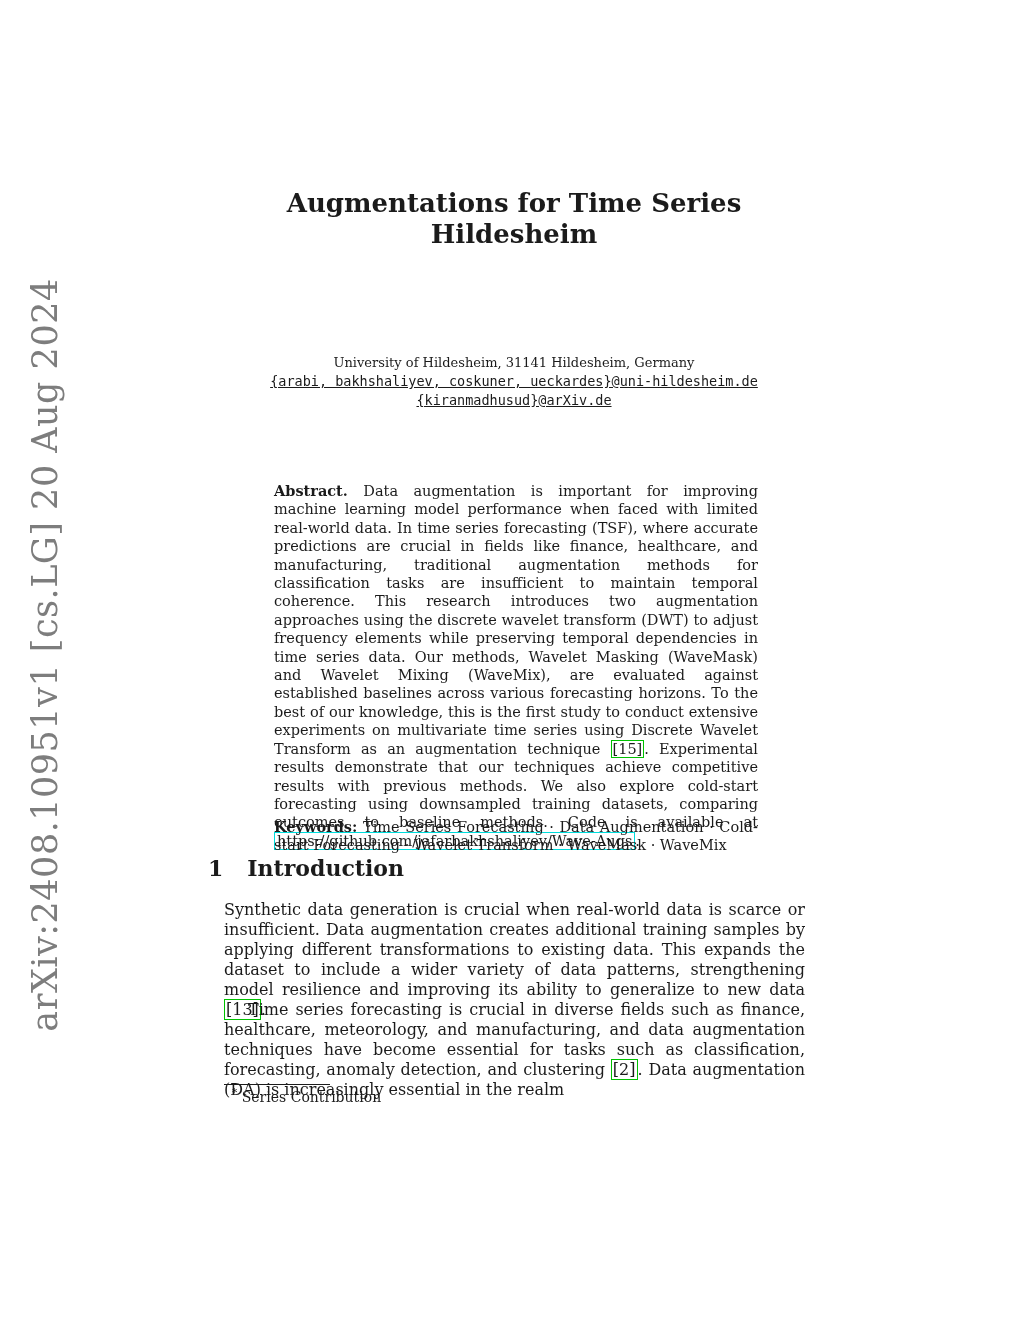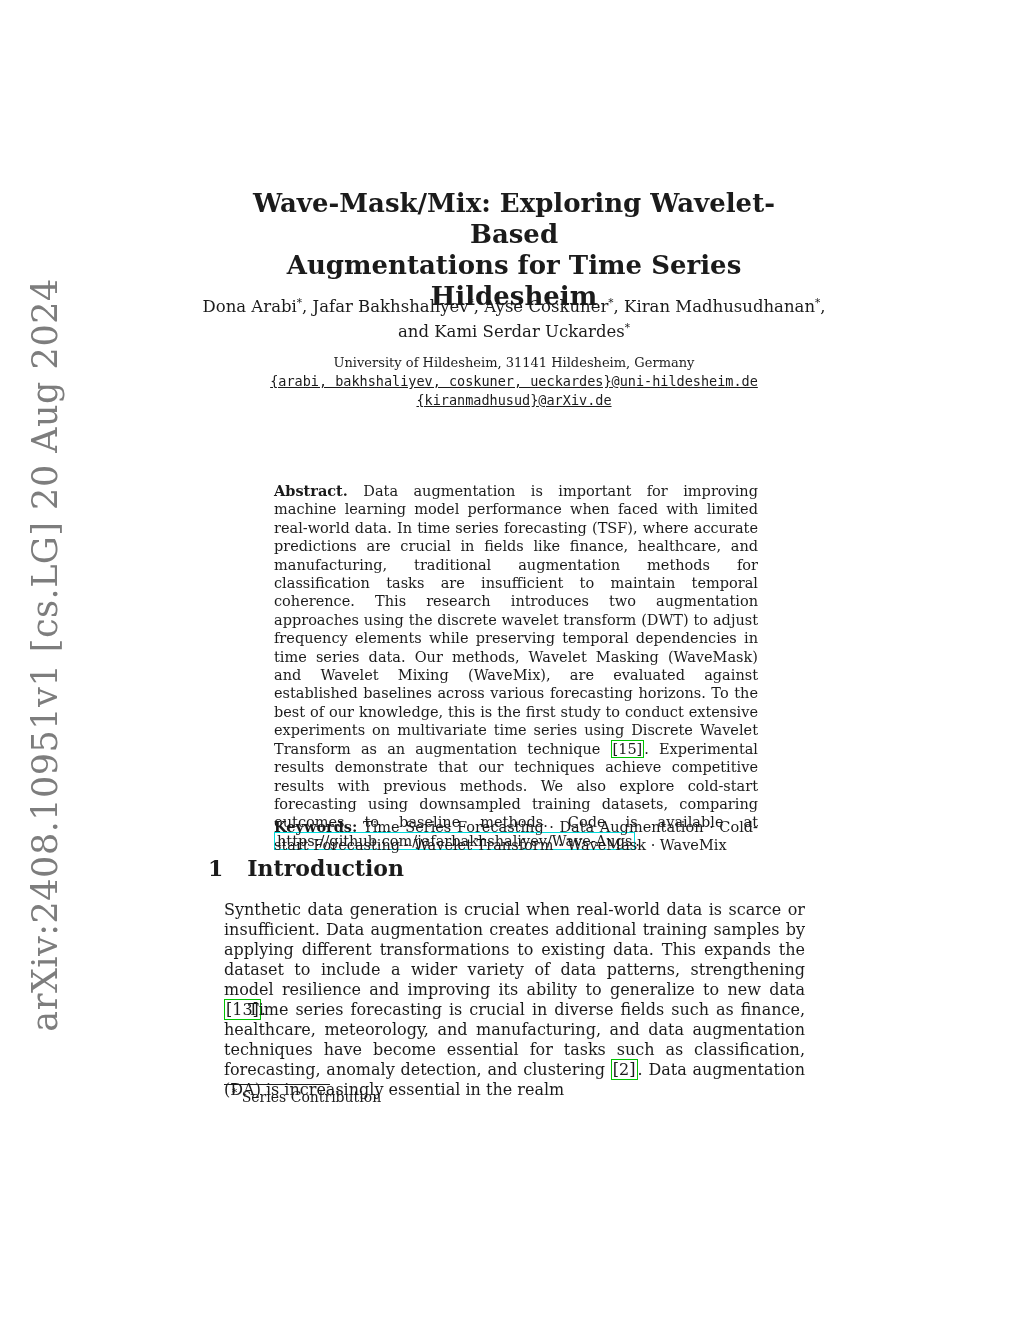--- a/index.html
+++ b/index.html
@@ -113,28 +113,23 @@
   }
 </style>
 </head>
 <body>
 
 <div class="page">
 
   <div class="watermark">arXiv:2408.10951v1  [cs.LG]  20 Aug 2024</div>
 
   <div class="title">
-    <div>Wave-Mask/Mix: Exploring Wavelet-Based</div>
     <div>Augmentations for Time Series Hildesheim</div>
   </div>
 
-  <div class="authors">
-    <div>Dona Arabi<sup class="mark">*</sup>, Jafar Bakhshaliyev<sup class="mark">*</sup>, Ayse Coskuner<sup class="mark">*</sup>, Kiran Madhusudhanan<sup class="mark">*</sup>,</div>
-    <div>and Kami Serdar Uckardes<sup class="mark">*</sup></div>
-  </div>
 
   <div class="affiliation">
     <div class="affil-line">University of Hildesheim, 31141 Hildesheim, Germany</div>
     <div class="email-line">{arabi, bakhshaliyev, coskuner, ueckardes}@uni-hildesheim.de</div>
     <div class="email-line">{kiranmadhusud}@arXiv.de</div>
   </div>
 
   <div class="abstract"><b>Abstract.</b> Data augmentation is important for improving machine learning model performance when faced with limited real-world data. In time series forecasting (TSF), where accurate predictions are crucial in fields like finance, healthcare, and manufacturing, traditional augmentation methods for classification tasks are insufficient to maintain temporal coherence. This research introduces two augmentation approaches using the discrete wavelet transform (DWT) to adjust frequency elements while preserving temporal dependencies in time series data. Our methods, Wavelet Masking (WaveMask) and Wavelet Mixing (WaveMix), are evaluated against established baselines across various forecasting horizons. To the best of our knowledge, this is the first study to conduct extensive experiments on multivariate time series using Discrete Wavelet Transform as an augmentation technique <a class="cite-box">[15]</a>. Experimental results demonstrate that our techniques achieve competitive results with previous methods. We also explore cold-start forecasting using downsampled training datasets, comparing outcomes to baseline methods. Code is available at <a class="link-box">https://github.com/jafarbakhshaliyev/Wave-Augs</a>.</div>
 
   <div class="keywords"><b>Keywords:</b> Time Series Forecasting · Data Augmentation · Cold-start Forecasting · Wavelet Transform · WaveMask · WaveMix</div>

